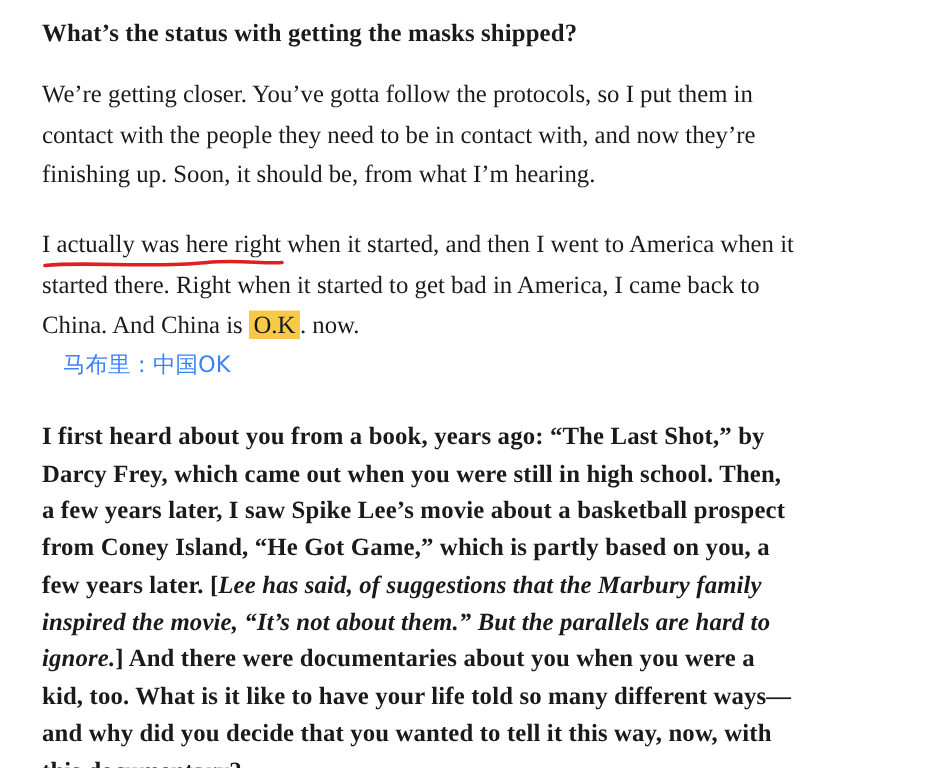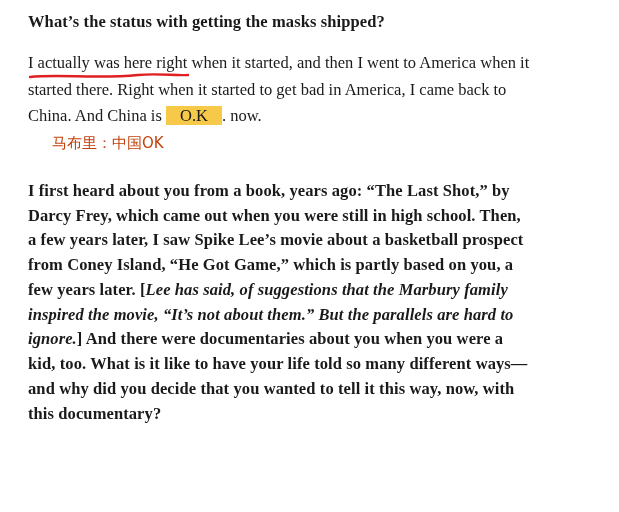--- a/index.html
+++ b/index.html
@@ -40,27 +40,27 @@
   .q.last {
     margin-top: 22px;
     margin-bottom: 0;
     line-height: 1.5;
   }
   .q.last em {
     font-style: italic;
   }
   .highlight {
     background: #f7c948;
-    padding: 0 14px;
+    padding: 0 3px;
   }
   .annotation {
-    color: #c2410c;
+    color: #3b82f6;
     font-family: "DejaVu Sans", sans-serif;
     font-size: 15px;
-    margin-left: 24px;
+    margin-left: 14px;
     white-space: nowrap;
   }
   .underline-wrap {
     position: relative;
     display: inline-block;
   }
   .red-underline {
     position: absolute;
     left: 0;
     top: 22px;
@@ -71,20 +71,21 @@
     display: block;
   }
 </style>
 </head>
 <body>
 
 <div class="page">
 
   <p class="q">What’s the status with getting the masks shipped?</p>
 
+  <p class="a">We’re getting closer. You’ve gotta follow the protocols, so I put them in contact with the people they need to be in contact with, and now they’re finishing up. Soon, it should be, from what I’m hearing.</p>
 
 
   <p class="a tight">
     <span class="underline-wrap">
       <span>I actually was here right when it started, and then I went to America when it started there. Right when it started to get bad in America, I came back to China. And China is </span><span class="highlight">O.K</span><span>. now.</span>
       <span class="red-underline">
         <svg width="162" height="8" viewBox="0 0 162 8" xmlns="http://www.w3.org/2000/svg">
           <path d="M2,5 C30,2 70,7 110,3 C130,1 148,4 160,3" stroke="#e02020" stroke-width="2.4" fill="none" stroke-linecap="round"></path>
         </svg>
       </span>

